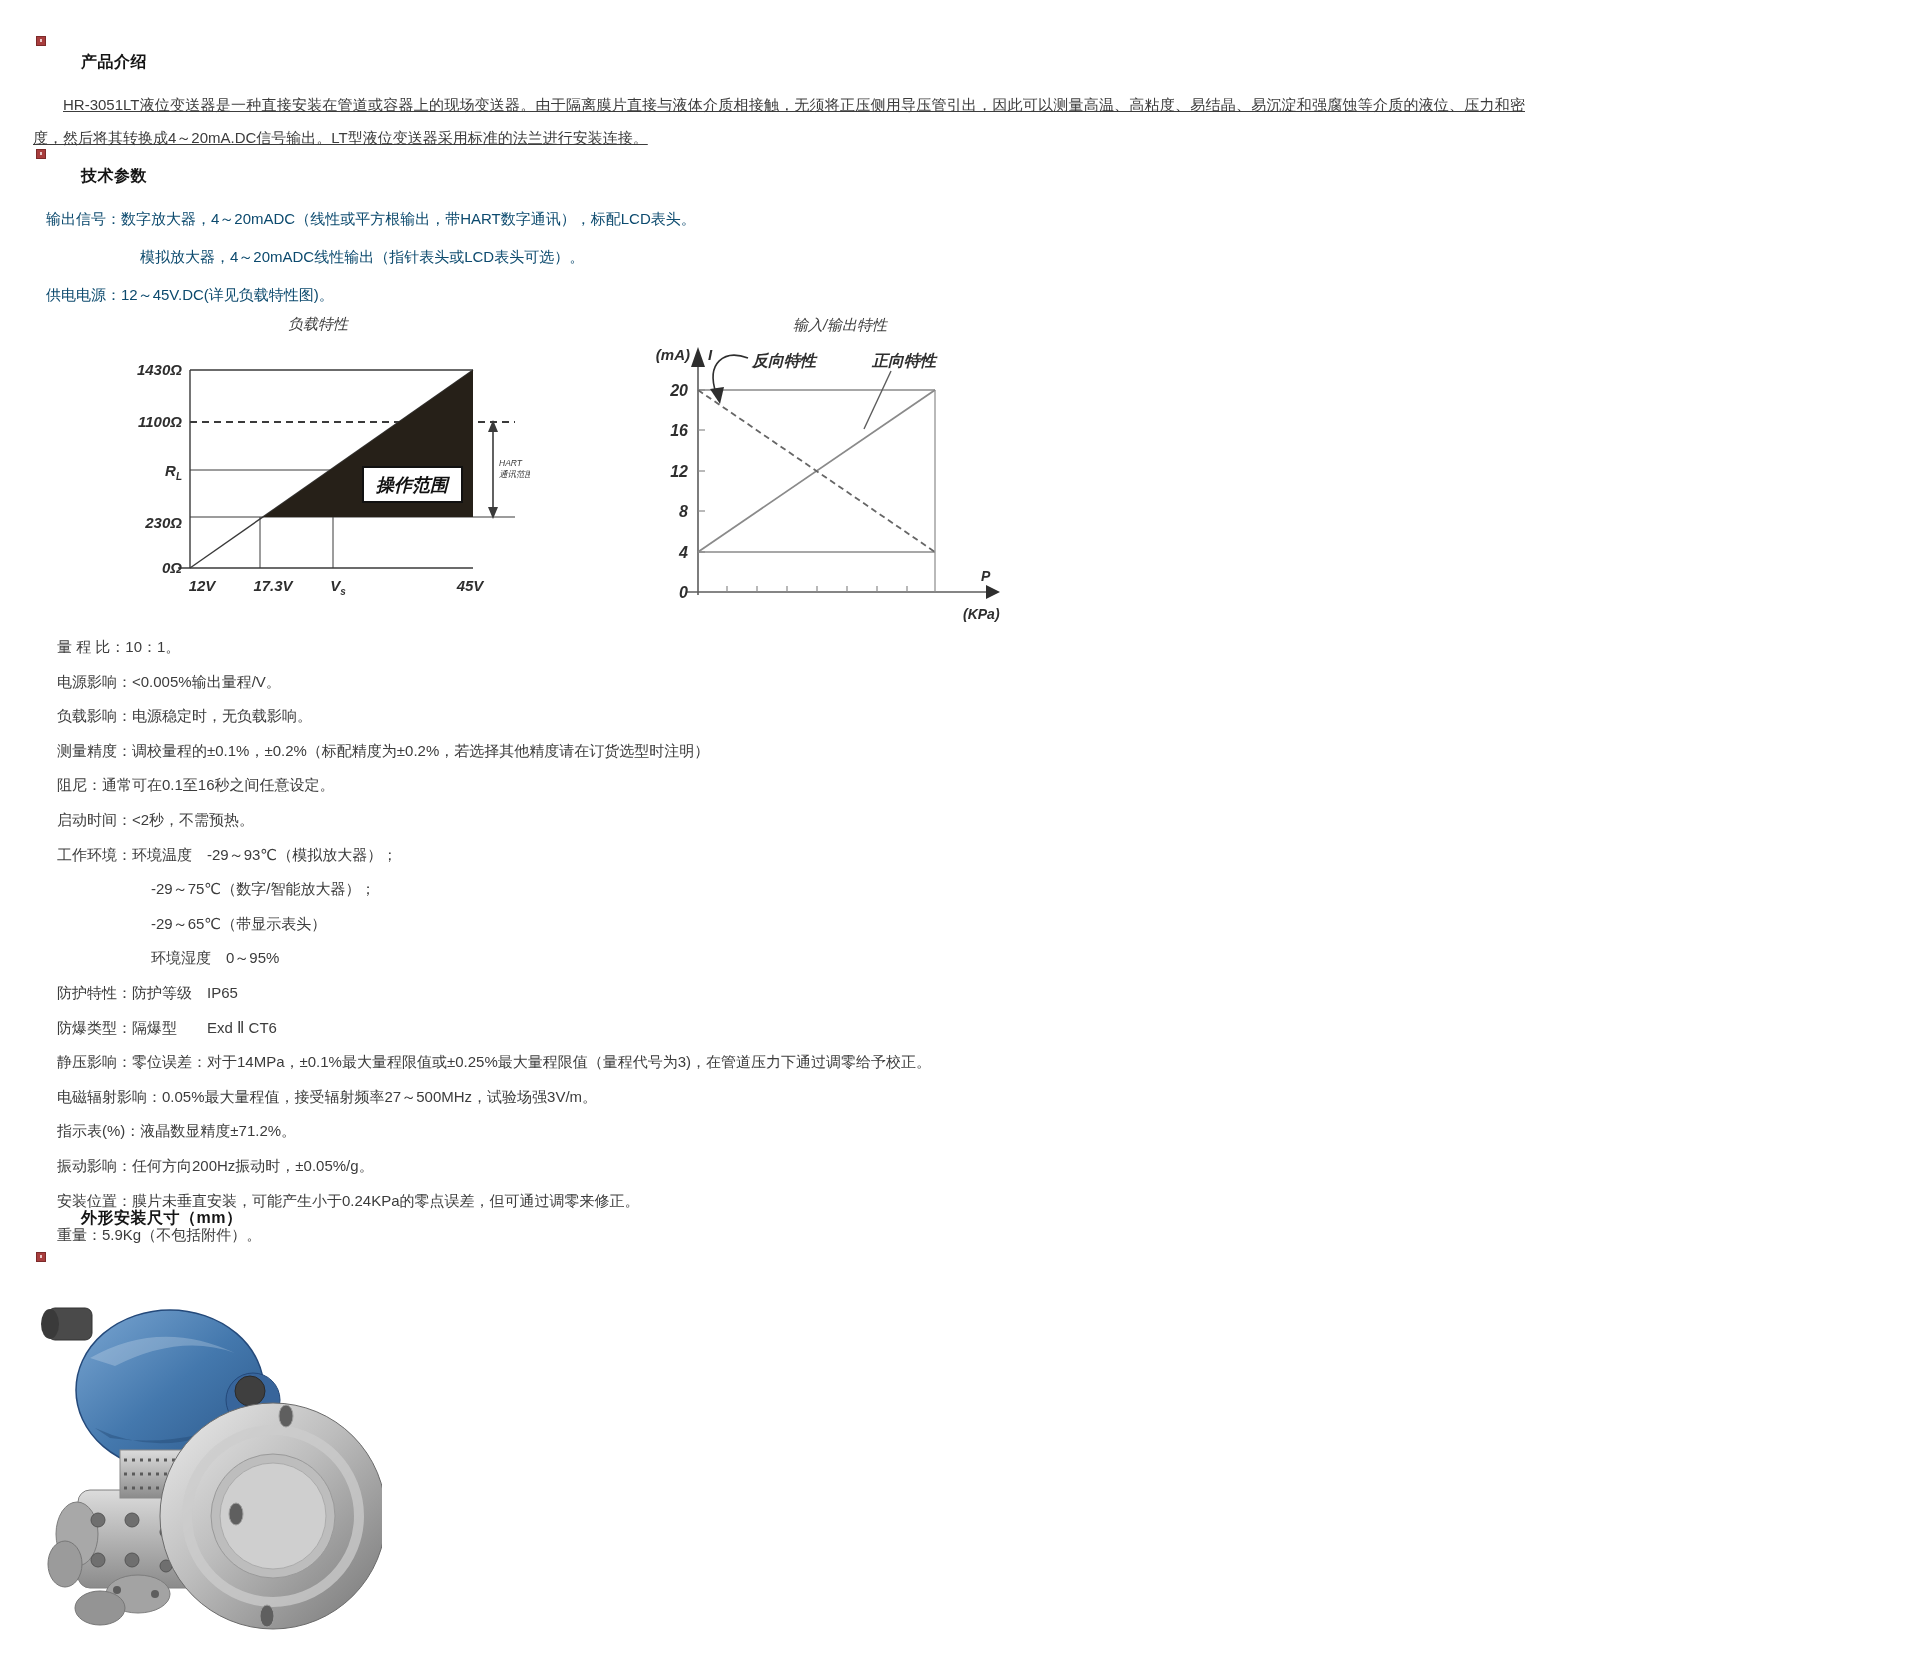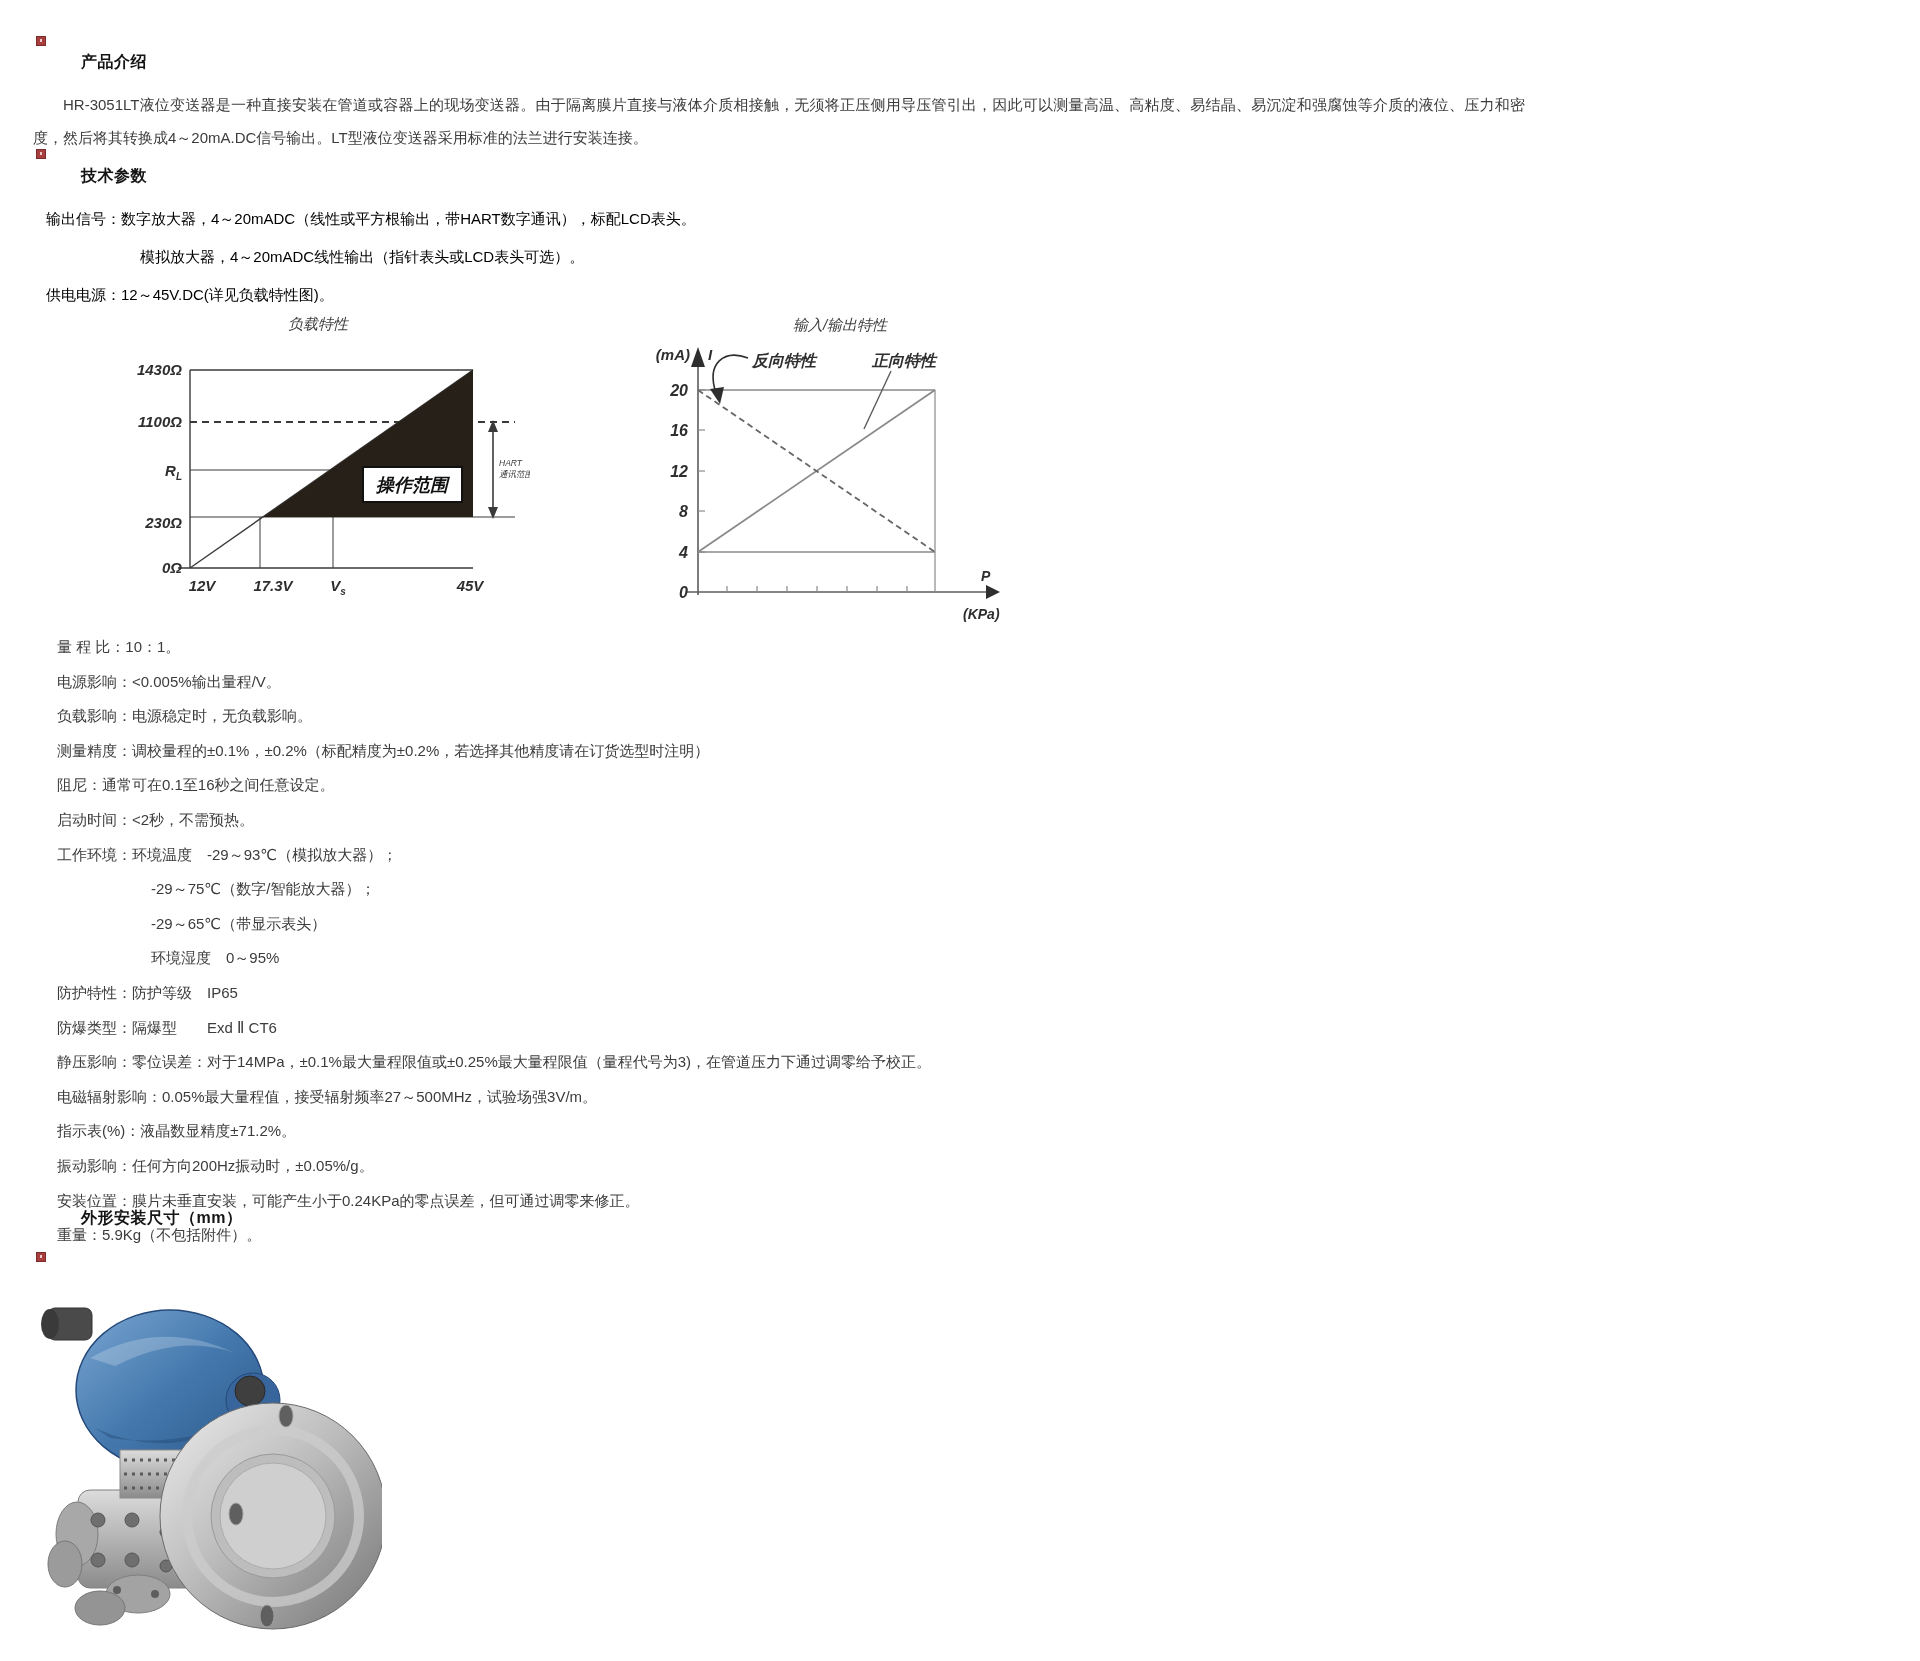--- a/index.html
+++ b/index.html
@@ -11,23 +11,23 @@
     position:absolute;width:10px;height:10px;left:36px;
     background:radial-gradient(circle at 50% 45%, #e9caca 0 1.5px, #a83d3d 1.5px);
     border:1px solid #7c2a2a;box-sizing:border-box;
   }
   .h-sec{
     position:absolute;left:33px;font-size:16px;font-weight:bold;color:#141414;
     letter-spacing:0.5px;white-space:nowrap;margin-left:48px;
   }
   .intro-par{
     position:absolute;left:33px;top:88px;width:1492px;
-    font-size:15px;line-height:33px;text-indent:2em;color:#3c3c3c;text-align:justify;
-  }
-  .topspecs{position:absolute;left:46px;top:200px;font-size:15px;line-height:38px;color:#000000;}
+    font-size:15px;line-height:33px;text-indent:2em;color:#3c3c3c;text-align:justify;text-decoration:underline;
+  }
+  .topspecs{position:absolute;left:46px;top:200px;font-size:15px;line-height:38px;color:#0c4a6e;}
   .topspecs .line{white-space:nowrap;}
   .topspecs .ind{padding-left:94px;}
   .speclist{position:absolute;left:46px;top:630px;font-size:15px;line-height:34.6px;color:#3c3c3c;}
   .speclist .line{white-space:nowrap;margin-left:11px;}
   .speclist .ind{padding-left:94px;}
   .chart{position:absolute;font-style:italic;}
   .chart text{font-family:"Liberation Sans","DejaVu Sans",sans-serif;}
   svg{display:block;}
 </style>
 </head>

